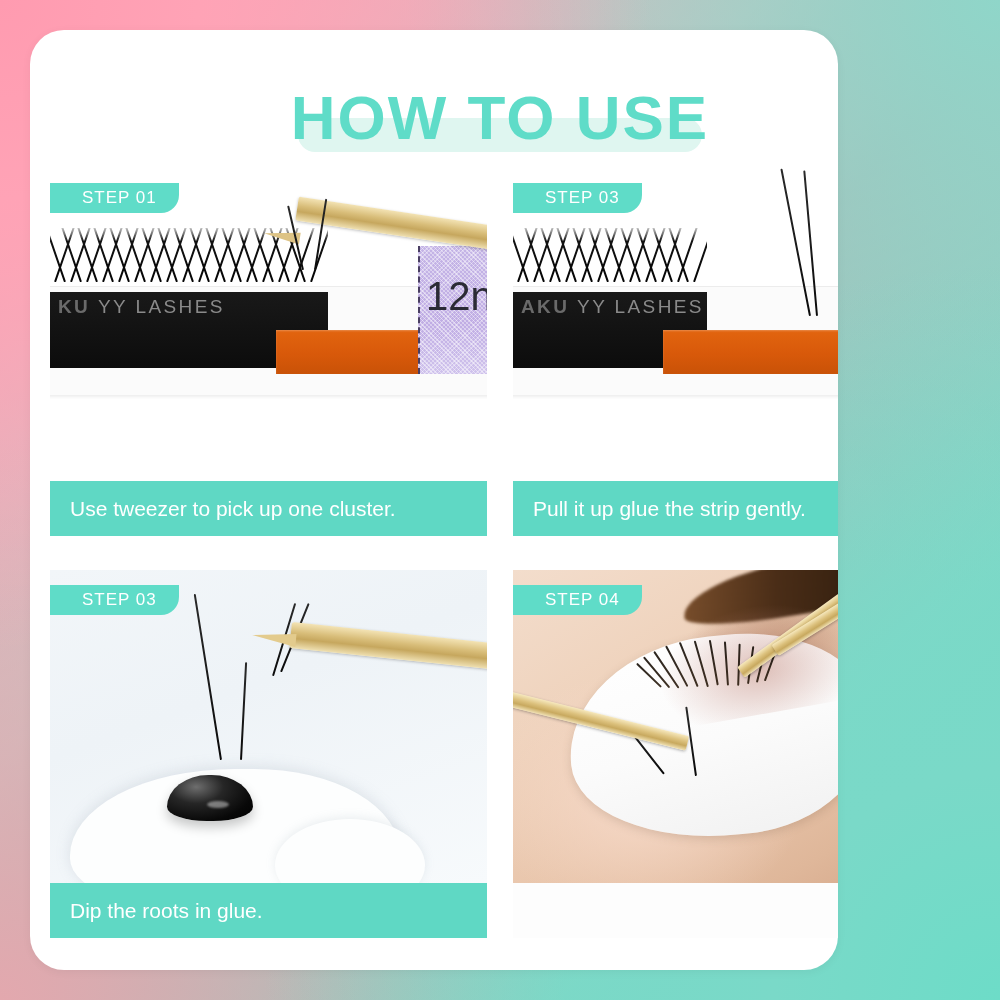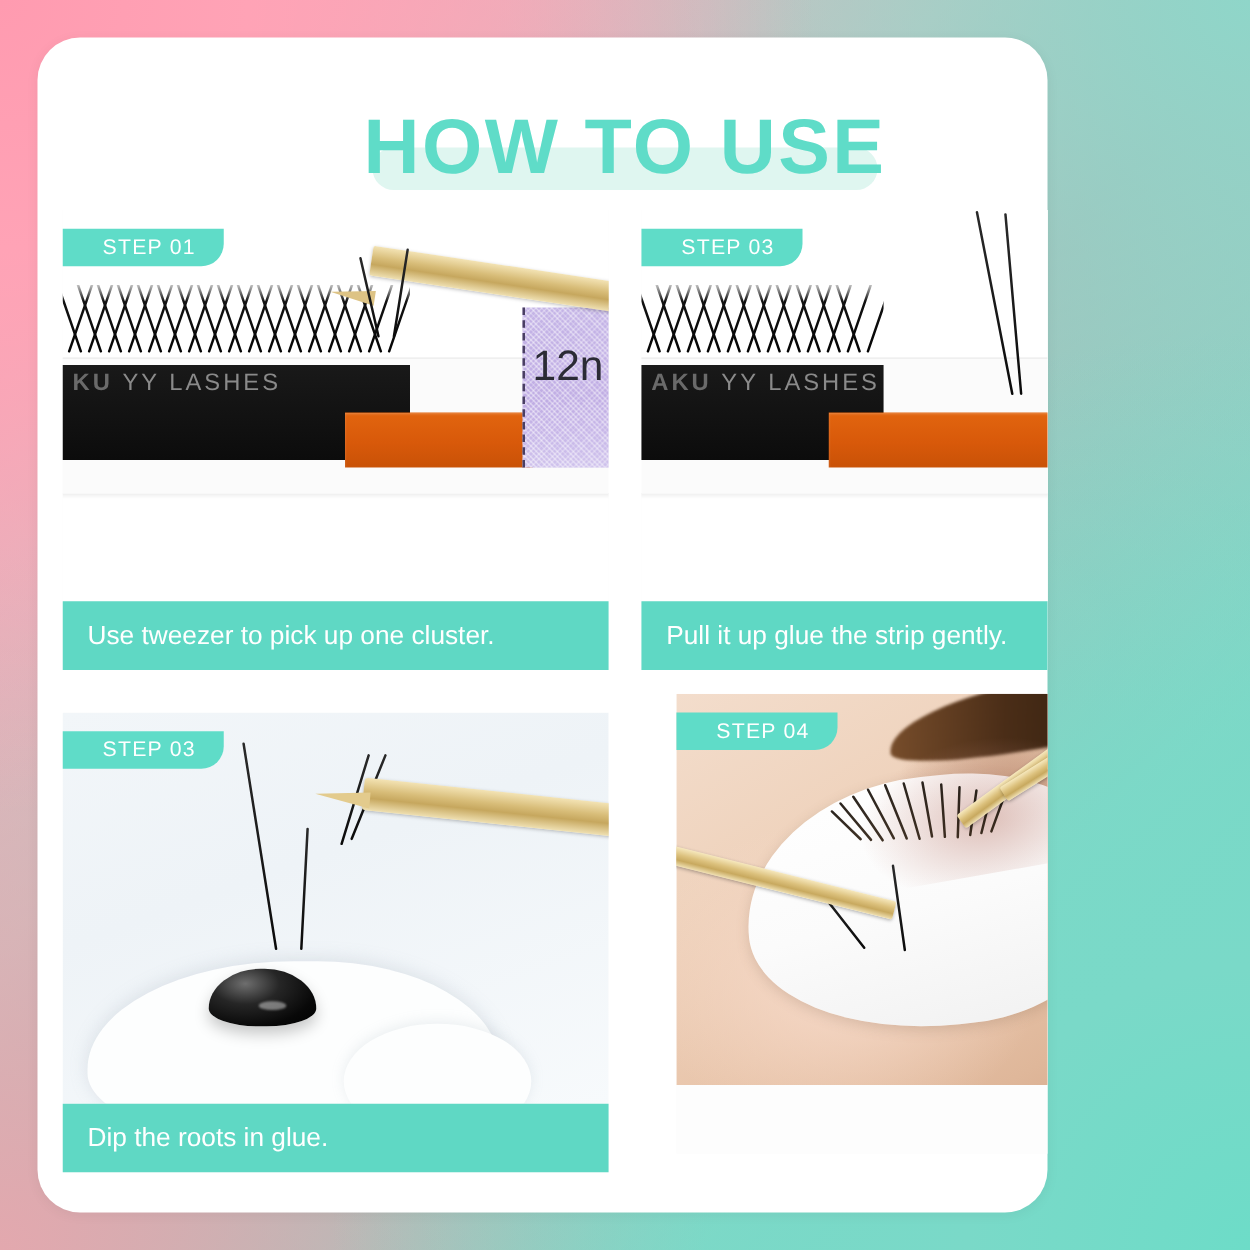--- a/index.html
+++ b/index.html
@@ -48,21 +48,21 @@
   .grid{
     position:absolute;left:20px;top:138px;width:900px;height:770px;
   }
   .panel{
     position:absolute;width:437px;height:368px;
     background:#fdfdfd;overflow:hidden;
   }
   .p1{left:0;top:0;}
   .p2{left:463px;top:0;}
   .p3{left:0;top:402px;}
-  .p4{left:463px;top:387px;margin-left:28px;}
+  .p4{left:463px;top:402px;}
 
   .photo{
     position:absolute;left:0;top:0;width:437px;height:313px;
     overflow:hidden;background:#ffffff;
   }
   
   .badge{
     position:absolute;left:0;top:15px;z-index:30;
     background:#5fdcc8;color:#ffffff;
     font-size:17px;letter-spacing:1px;
@@ -100,21 +100,21 @@
   .swatch{
     position:absolute;top:78px;height:128px;
     background:
       repeating-linear-gradient(45deg,rgba(255,255,255,.45) 0 1px,rgba(0,0,0,0) 1px 3px),
       repeating-linear-gradient(-45deg,rgba(255,255,255,.35) 0 1px,rgba(0,0,0,0) 1px 3px),
       linear-gradient(180deg,#c4b4e6 0%,#c0ade4 60%,#cfc2ec 100%);
     border-left:2px dashed #4a3f63;
   }
   .sizetxt{
     position:absolute;z-index:8;color:#2b2b35;
-    font-size:34px;line-height:1;white-space:nowrap;
+    font-size:40px;line-height:1;white-space:nowrap;
   }
   .lashblock{
     position:absolute;overflow:hidden;
   }
   .lashblock .base{
     position:absolute;left:0;bottom:0;width:100%;height:54%;
     background:linear-gradient(180deg,#191919 0%,#0c0c0c 100%);
   }
   .fan{
     position:absolute;bottom:38%;

